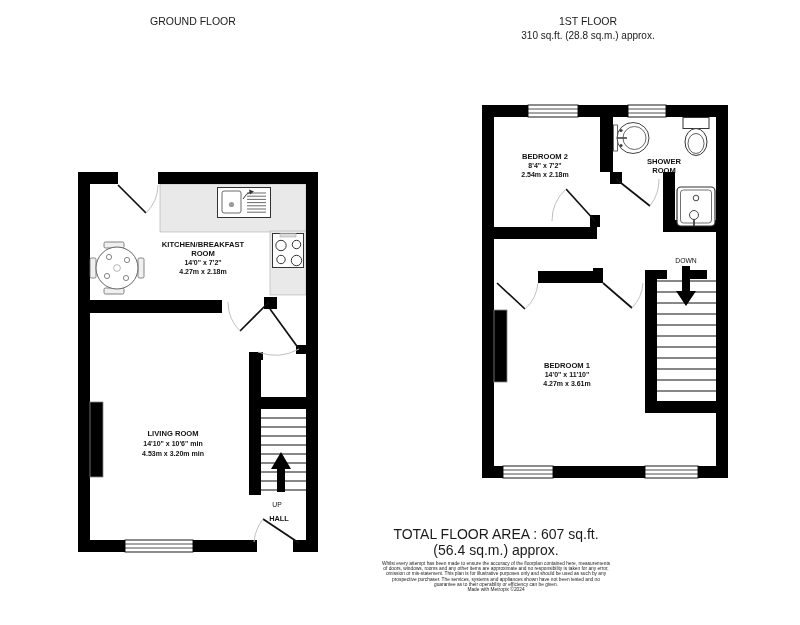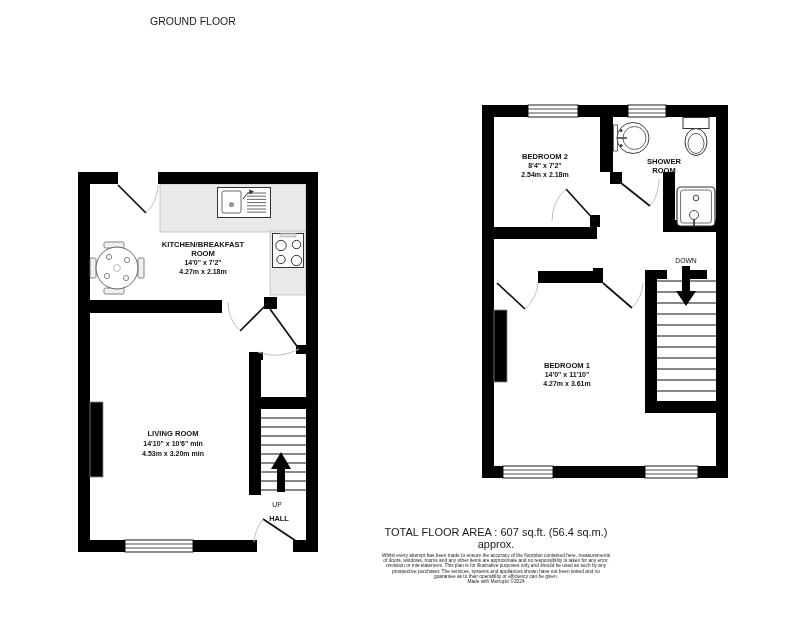--- a/index.html
+++ b/index.html
@@ -19,33 +19,37 @@
   .step-lines{stroke:#111;stroke-width:1.1;fill:none;}
   .win{fill:#fff;stroke:#000;stroke-width:0.9;}
   .win-line{stroke:#000;stroke-width:0.7;}
   .arrow{fill:#000;}
   text{fill:#111;}
   .room-label{font:bold 7.6px "Liberation Sans",sans-serif;text-anchor:middle;}
   .room-dims{font:bold 7px "Liberation Sans",sans-serif;text-anchor:middle;}
   .dir-label{font:6.8px "Liberation Sans",sans-serif;text-anchor:middle;}
   .hall-label{font:bold 7.4px "Liberation Sans",sans-serif;text-anchor:middle;}
   .footer{position:absolute;left:381px;top:526px;width:230px;text-align:center;color:#1a1a1a;}
-  .footer .total{font-size:11px;margin-bottom:3px;}
+  .footer .total{font-size:14px;margin-bottom:3px;}
   .footer .disclaimer{font-size:4.8px;line-height:1.08;color:#222;}
   .footer .credit{font-size:4.8px;line-height:1.2;color:#222;}
 </style>
 </head>
 <body>
 
 <div id="canvas">
 
   <div class="floor-header" style="left:73px;top:15px;width:240px;">
     <div class="ftitle">GROUND FLOOR</div>
   </div>
 
+  <div class="floor-header" style="left:468px;top:15px;width:240px;">
+    <div class="ftitle">1ST FLOOR</div>
+    <div class="farea">310 sq.ft. (28.8 sq.m.) approx.</div>
+  </div>
 
   <svg id="plan-svg" width="800" height="625" viewBox="0 0 800 625">
 
     <g>
 
       <g>
         <rect class="counter" x="160" y="184" width="146" height="48"></rect>
         <rect class="counter" x="270" y="231" width="36" height="64"></rect>
       </g>
 

